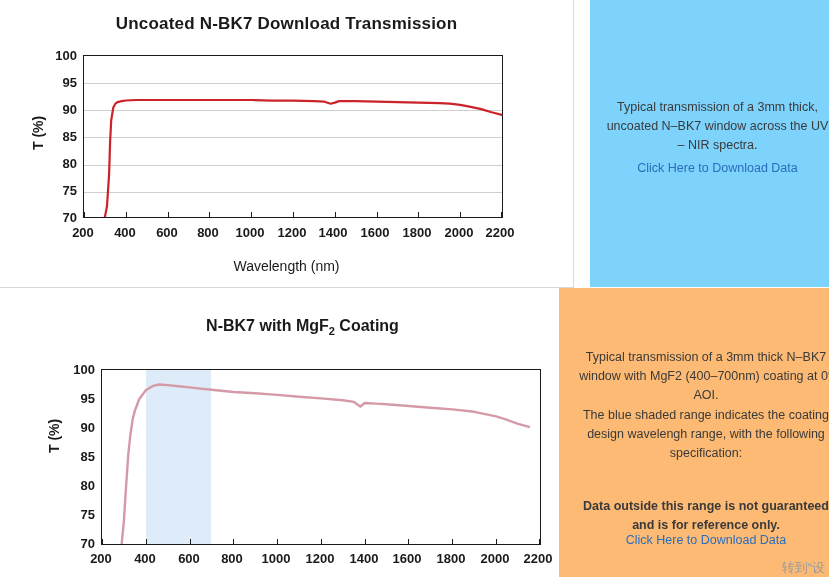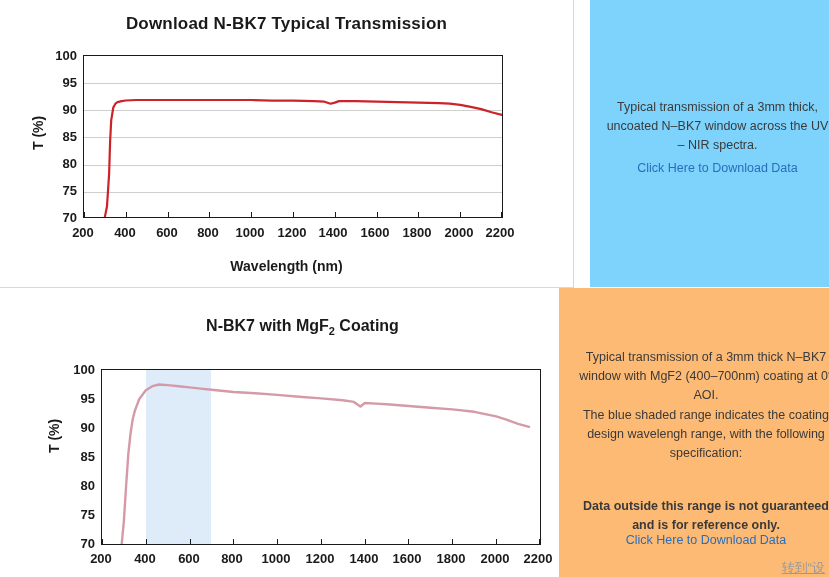--- a/index.html
+++ b/index.html
@@ -107,21 +107,21 @@
     font-size: 14px;
     font-weight: bold;
     color: #1a1a1a;
     transform: rotate(-90deg);
     transform-origin: left top;
     white-space: nowrap;
   }
   .axis-title-x {
     position: absolute;
     font-size: 14px;
-    font-weight: bold;
+    font-weight: normal;
     color: #1a1a1a;
     width: 100%;
     text-align: center;
   }
 
   
   .side-text {
     position: absolute;
     left: 14px; right: 14px;
     text-align: center;
@@ -142,32 +142,32 @@
   .watermark {
     position: absolute;
     right: 4px;
     color: #9a9a9a;
     font-size: 13px;
     line-height: 19px;
     text-align: right;
     white-space: nowrap;
   }
   .wm1 { top: 536px; margin-top: 40px; }
-  .wm2 { top: 558px; text-decoration: underline; }
+  .wm2 { top: 558px; }
 
   svg { display: block; }
 </style>
 </head>
 <body>
 
 <div id="page">
 
   <div class="panel panel-top">
 
-    <div class="chart-title" style="top:14px;">Download N-BK7 Typical Transmission</div>
+    <div class="chart-title" style="top:14px;">Uncoated N-BK7 Download Transmission</div>
 
     <div class="axis-title-y" style="left:30px; top:150px;">T (%)</div>
 
     <div class="ylab" style="left:43px; top:48px;">100</div>
     <div class="ylab" style="left:43px; top:75px;">95</div>
     <div class="ylab" style="left:43px; top:102px;">90</div>
     <div class="ylab" style="left:43px; top:129px;">85</div>
     <div class="ylab" style="left:43px; top:156px;">80</div>
     <div class="ylab" style="left:43px; top:183px;">75</div>
     <div class="ylab" style="left:43px; top:210px;">70</div>

